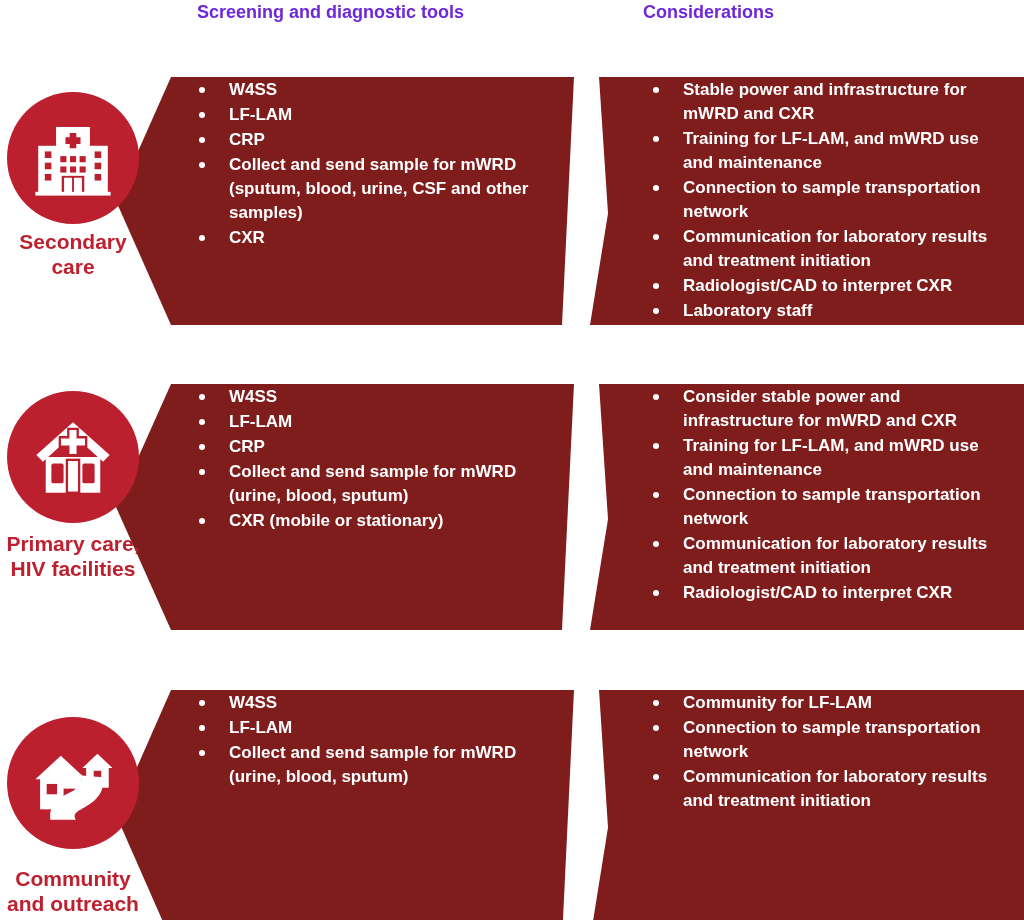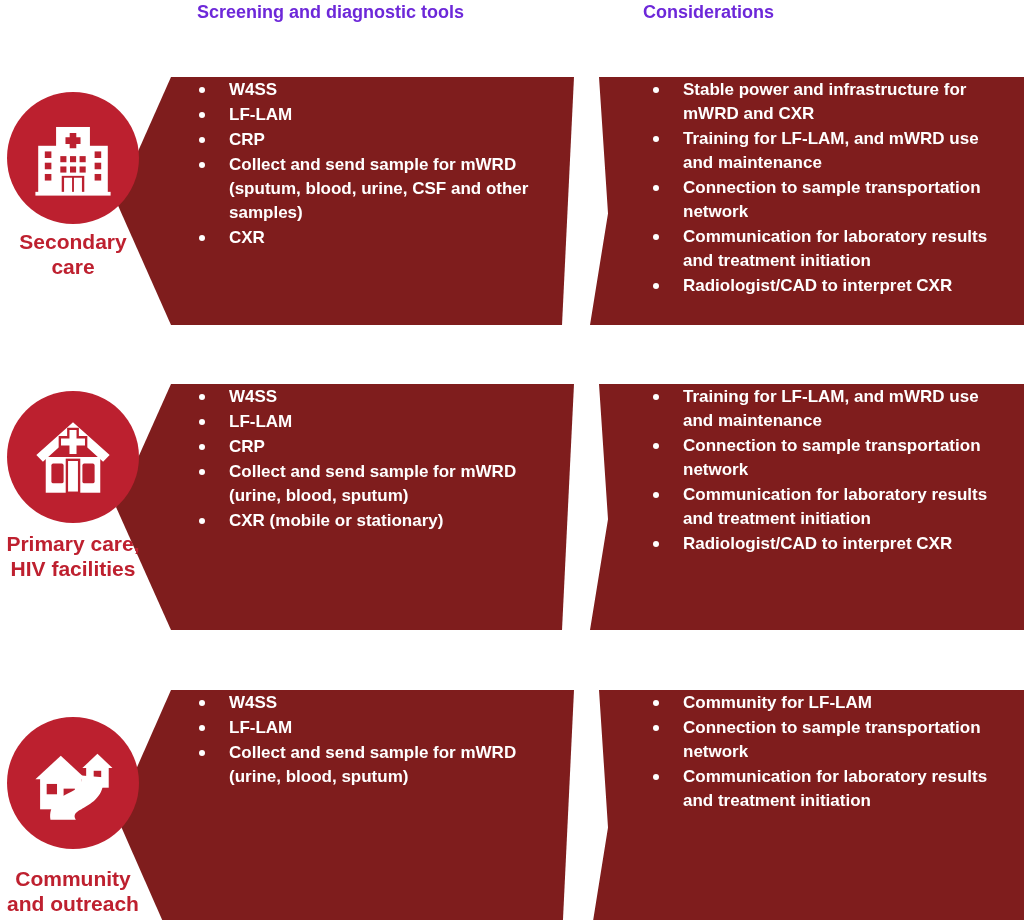--- a/index.html
+++ b/index.html
@@ -75,20 +75,21 @@
       <li>CXR</li>
     </ul>
   </div>
   <div class="panel right">
     <ul>
       <li>Stable power and infrastructure for mWRD and CXR</li>
       <li>Training for LF-LAM, and mWRD use and maintenance</li>
       <li>Connection to sample transportation network</li>
       <li>Communication for laboratory results and treatment initiation</li>
       <li>Radiologist/CAD to interpret CXR</li>
+      <li>Laboratory staff</li>
     </ul>
   </div>
   <div class="circle">
     <svg viewBox="0 0 100 100" aria-hidden="true">
       <rect x="13" y="37" width="74" height="51" fill="#fff"></rect>
       <rect x="32" y="17" width="36" height="71" fill="#fff"></rect>
       <circle cx="50" cy="31" r="12.5" fill="#fff"></circle>
       <path d="M46.5 23.5 h7 v4.5 h4.5 v7 h-4.5 v4.5 h-7 v-4.5 h-4.5 v-7 h4.5 Z" fill="#bc202f"></path>
       <rect x="36.5" y="48" width="6.5" height="6.5" fill="#bc202f"></rect>
       <rect x="46.8" y="48" width="6.5" height="6.5" fill="#bc202f"></rect>
@@ -119,20 +120,21 @@
     <ul>
       <li>W4SS</li>
       <li>LF-LAM</li>
       <li>CRP</li>
       <li>Collect and send sample for mWRD (urine, blood, sputum)</li>
       <li>CXR (mobile or stationary)</li>
     </ul>
   </div>
   <div class="panel right">
     <ul>
+      <li>Consider stable power and infrastructure for mWRD and CXR</li>
       <li>Training for LF-LAM, and mWRD use and maintenance</li>
       <li>Connection to sample transportation network</li>
       <li>Communication for laboratory results and treatment initiation</li>
       <li>Radiologist/CAD to interpret CXR</li>
     </ul>
   </div>
   <div class="circle">
     <svg viewBox="0 0 100 100" aria-hidden="true">
       <path d="M50 13 L11 48 L18 55 L50 26 L82 55 L89 48 Z" fill="#fff"></path>
       <rect x="21" y="50" width="58" height="38" fill="#fff"></rect>

